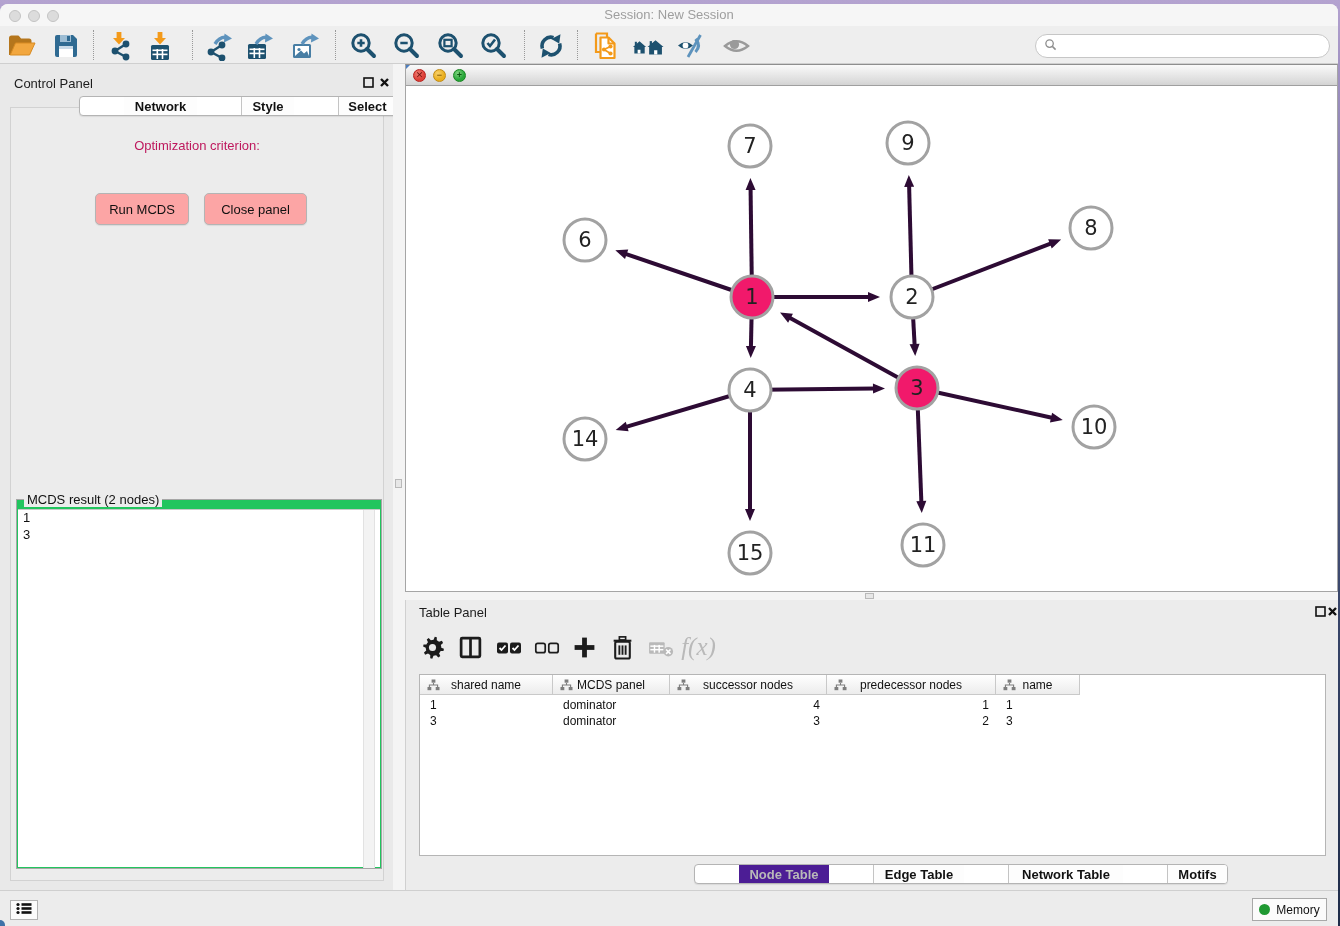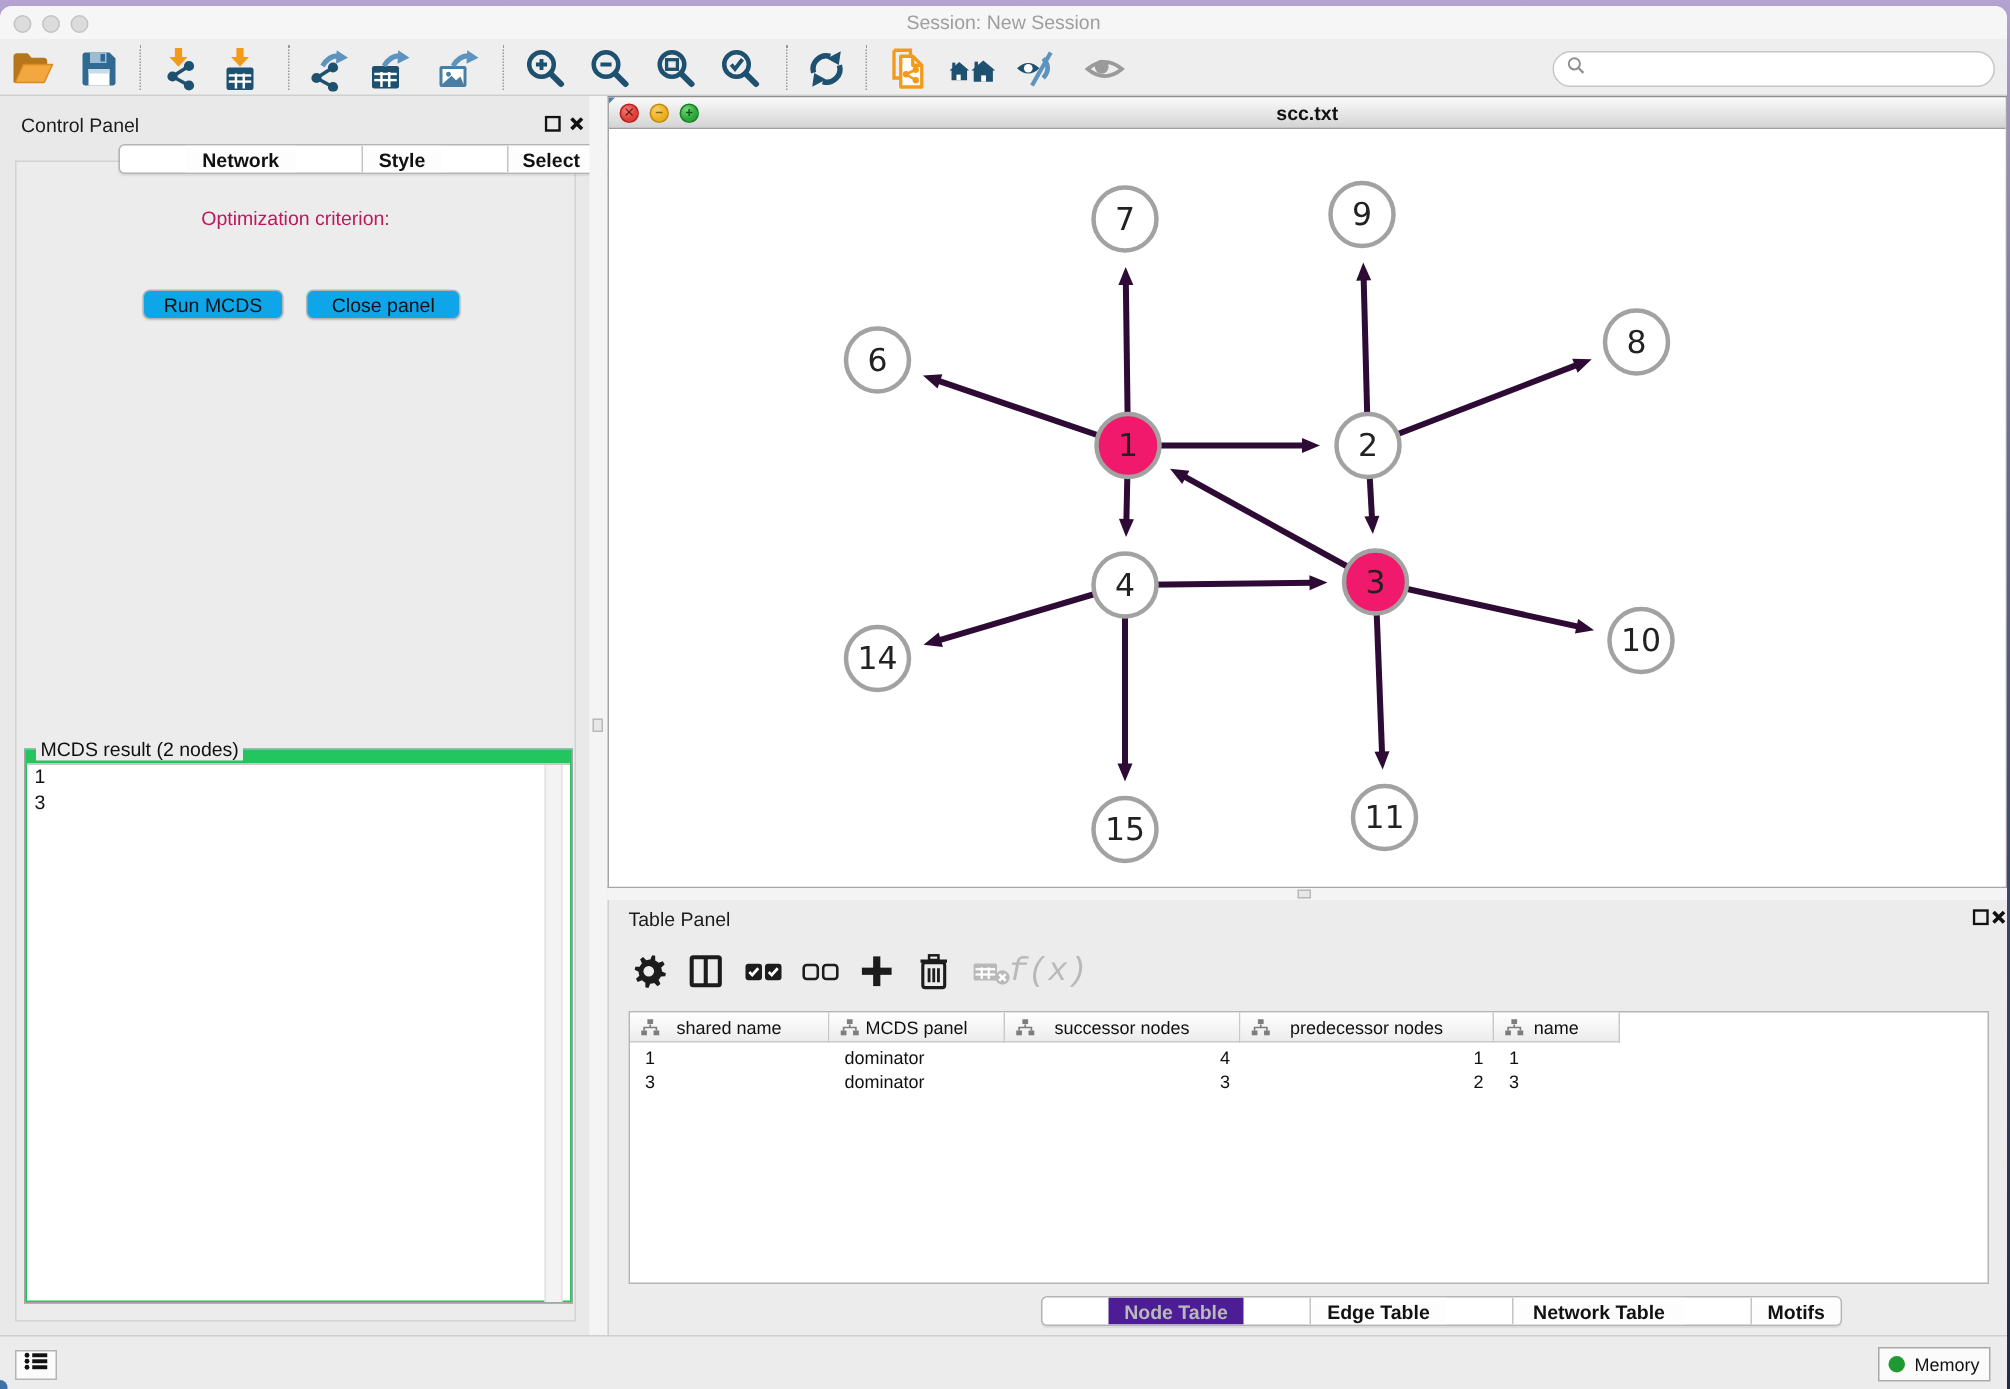--- a/index.html
+++ b/index.html
@@ -31,21 +31,21 @@
   .panel-icon-btn { position:absolute; width:14px; height:14px; display:flex; align-items:center; justify-content:center; }
   .cp-content { position:absolute; left:10px; top:43px; width:374px; height:774px; background:#ececec; border:1px solid #d2d2d2; }
   .seg-tabs { position:absolute; display:flex; height:20px; border:1px solid #b4b4b4; border-radius:4px; overflow:hidden; background:#fff; box-shadow:0 1px 1px rgba(0,0,0,0.08); }
   .seg-tab { height:100%; display:flex; align-items:center; justify-content:center; font-size:13px; font-weight:600; color:#111; background:#fdfdfd; border-left:1px solid #c4c4c4;margin-left:44px; }
   .seg-tab:first-child { border-left:none; }
   .seg-tab.selected { background:#4c1d95; color:#b9b9b9; }
   .cp-tabs { left:79px; top:32px; }
   .opt-label { position:absolute; left:0; width:100%; top:30px; text-align:center; font-size:13px; color:#be185d; }
   .combo { position:absolute; left:33px; top:52px; width:311px; height:21px; background:#fff; border:1px solid #b3b3b3; border-radius:4px; font-size:13px; color:#111; display:flex; align-items:center; padding-left:11px; }
   .combo .chev { position:absolute; right:6px; top:2px; }
-  .aq-btn { position:absolute; height:20px; background:#0ea5e9; border:1px solid #b4b4b4; border-radius:5px; font-size:13px; color:#111; display:flex; align-items:center; justify-content:center; box-shadow:0 1px 1px rgba(0,0,0,0.08); }
+  .aq-btn { position:absolute; height:32px; background:#fca5a5; border:1px solid #b4b4b4; border-radius:5px; font-size:13px; color:#111; display:flex; align-items:center; justify-content:center; box-shadow:0 1px 1px rgba(0,0,0,0.08); }
   .btn-run { left:84px; top:85px; width:94px; }
   .btn-close { left:193px; top:85px; width:103px; }
   .groupbox { position:absolute; left:5px; top:391px; width:366px; height:370px; border:1px solid #a6a6a6; background:#22c55e; }
   .groupbox-label { position:absolute; left:7px; top:-8px; background:#ececec; padding:0 3px; font-size:13px; color:#111; }
   .result-area { position:absolute; left:1px; top:9px; right:1px; bottom:1px; background:#fff; border-top:1px solid #c9c9c9; overflow:hidden; }
   .result-line { font-size:13px; color:#111; padding-left:5px; line-height:16.5px; }
   .result-scrollbar { position:absolute; right:6px; top:0px; bottom:0px; width:12px; background:#f3f3f3; border-left:1px solid #e2e2e2; border-right:1px solid #e2e2e2; }
   
   .v-splitter { position:absolute; left:393px; top:60px; width:12px; height:826px; background:#f4f4f4; }
   .v-grip { position:absolute; left:2px; top:415px; width:7px; height:9px; background:#e7e7e7; border:1px solid #b9b9b9; }
@@ -60,21 +60,21 @@
   .fl-yellow { left:27px; background:radial-gradient(circle at 35% 30%, #f7d06a, #eaaf1e 60%); border:1px solid #c08a12; color:#8a6207; }
   .fl-green { left:47px; background:radial-gradient(circle at 35% 30%, #7fd37f, #28a73a 60%); border:1px solid #15831f; color:#0b5a12; }
   .net-corner { position:absolute; left:0; top:0; width:0; height:0; border-top:4px solid #4d7fc0; border-right:4px solid transparent; }
   .net-canvas { position:absolute; left:0; top:21px; width:931px; height:505px; background:#fff; overflow:hidden; }
   .net-canvas svg { position:absolute; left:0; top:0; }
   
   .table-panel { position:absolute; left:405px; top:596px; width:933px; height:290px; background:#ececec; border-left:1px solid #d0d0d0; }
   .tp-header-title { position:absolute; left:13px; top:5px; font-size:13px; color:#1c1c1c; }
   .tp-toolbar { position:absolute; left:13px; top:28px; height:38px; display:flex; align-items:center; gap:11px; }
   .tp-tool { width:27px; height:27px; display:flex; align-items:center; justify-content:center; }
-  .fx-label { font-size:22px; font-style:italic; font-family:Liberation Mono, monospace; color:#b9b9b9; }
+  .fx-label { font-size:25px; font-style:italic; font-family:Liberation Serif, serif; color:#b9b9b9; }
   .dtable { position:absolute; left:13px; top:74px; width:907px; height:182px; background:#fff; border:1px solid #b5b5b5; overflow:hidden; }
   .dt-hcell { position:absolute; top:0; height:20px; background:linear-gradient(180deg,#ffffff,#ececec); border-right:1px solid #c9c9c9; border-bottom:1px solid #c9c9c9; display:flex; align-items:center; justify-content:center; font-size:12px; color:#111; }
   .dt-hcell .hier { position:absolute; left:7px; top:4px; }
   .dt-cell { position:absolute; height:16px; font-size:12px; color:#111; display:flex; align-items:center; }
   .dt-cell.left { justify-content:flex-start; padding-left:10px; }
   .dt-cell.right { justify-content:flex-end; padding-right:7px; }
   .tp-tabs { left:288px; top:264px; }
   .tp-tabs .seg-tab { font-size:13px; }
   
   .statusbar { position:absolute; left:0; top:886px; width:100%; height:36px; background:#ececec; border-top:1px solid #cfcfcf; }
@@ -311,21 +311,20 @@
 
     <div class="v-splitter">
       <div class="v-grip"></div>
     </div>
 
     <div class="net-frame">
       <div class="net-header">
         <div class="frame-light fl-red">✕</div>
         <div class="frame-light fl-yellow">−</div>
         <div class="frame-light fl-green">+</div>
-        <div class="net-title">scc.txt</div>
       </div>
       <div class="net-corner"></div>
       <div class="net-canvas" id="net-canvas">
           <svg width="931" height="509" viewBox="0 0 931 509">
             <line x1="346" y1="211" x2="344.55624260179746" y2="101.99631643570594" stroke="#2d0b34" stroke-width="4"></line>
             <polygon points="344.42380388708375,91.99719347482358 349.58229182518136,103.92992167052557 339.583168864299,104.06236038523926" fill="#2d0b34"></polygon>
             <line x1="346" y1="211" x2="218.7484688982436" y2="167.56684267784362" stroke="#2d0b34" stroke-width="4"></line>
             <polygon points="209.28454773199513,164.3366420402618 222.25635345028422,163.48092222223573 219.02615281270238,172.94484338848423" fill="#2d0b34"></polygon>
             <line x1="346" y1="211" x2="464" y2="211" stroke="#2d0b34" stroke-width="4"></line>
             <polygon points="474,211 462,216 462,206" fill="#2d0b34"></polygon>

